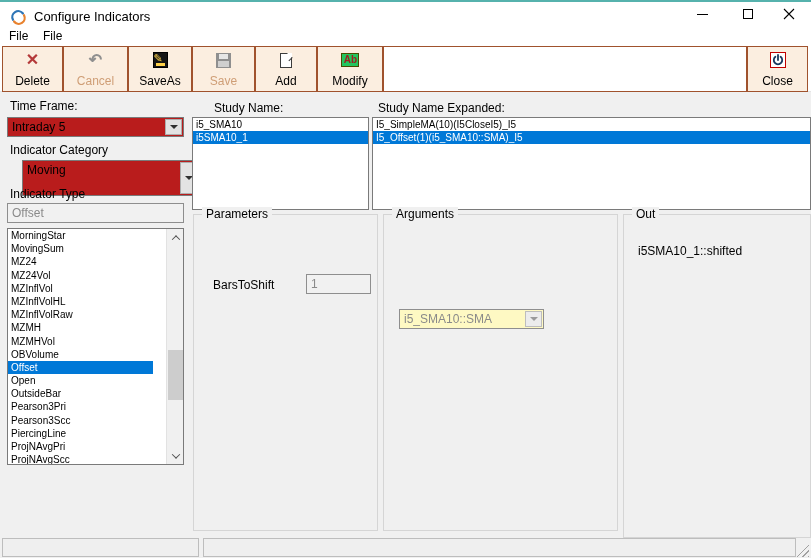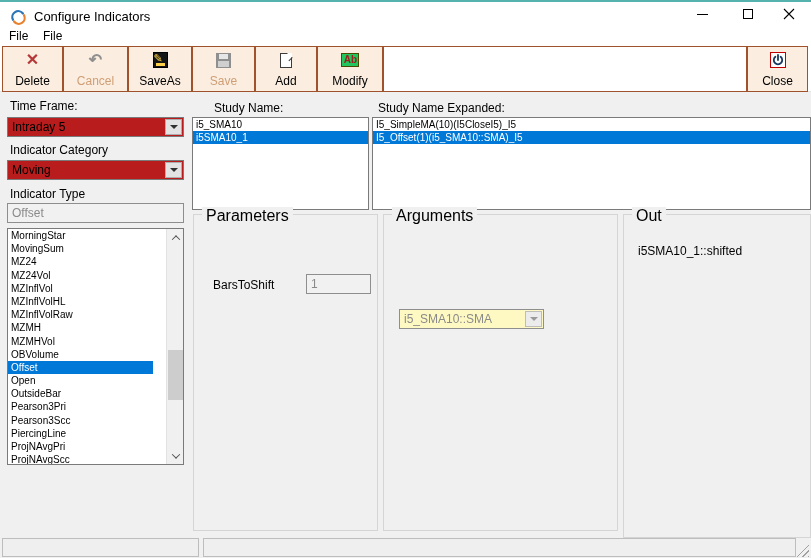--- a/index.html
+++ b/index.html
@@ -80,21 +80,21 @@
   .vscroll { position:absolute; right:0; top:0; bottom:0; width:17px; background:#f0f0f0; border-left:1px solid #e2e2e2; }
   .sb-arrow { position:absolute; left:0; width:17px; height:17px; display:flex; align-items:center; justify-content:center; }
   .sb-up { top:0; } .sb-down { bottom:0; }
   .chev { width:6px; height:6px; border-right:1.6px solid #505050; border-bottom:1.6px solid #505050; }
   .chev.up { transform:rotate(225deg) translate(-1px,-1px); }
   .chev.down { transform:rotate(45deg) translate(-1px,-1px); }
   .sb-thumb { position:absolute; left:1px; width:15px; background:#cdcdcd; }
 
   
   .groupbox { position:absolute; border:1px solid #d5d5d5; background:#f0f0f0; }
-  .gb-cap { position:absolute; top:-8px; left:8px; background:#f0f0f0; padding:0 4px; font-size:16px; color:#000; }
+  .gb-cap { position:absolute; top:-8px; left:8px; background:#f0f0f0; padding:0 4px; font-size:12px; color:#000; }
 
   
   .statuspanel { position:absolute; background:#efefef; border:1px solid #bdbdbd; }
   .grip { position:absolute; right:2px; bottom:1px; width:13px; height:13px;
     background:repeating-linear-gradient(-45deg, #a0a0a0 0 1px, transparent 1px 4px);
     clip-path:polygon(100% 0, 100% 100%, 0 100%); }
 </style>
 </head>
 <body>
 
@@ -182,21 +182,21 @@
 
   <span class="lbl" style="left:10px;top:99px">Time Frame:</span>
   <div class="combo" style="left:7px;top:117px;width:177px;height:20px">
     <span class="txt">Intraday 5</span>
     <span class="drop">
         <span class="tri-down"></span>
       </span>
   </div>
 
   <span class="lbl" style="left:10px;top:143px">Indicator Category</span>
-  <div class="combo" style="left:7px;top:160px;width:177px;height:20px">
+  <div class="combo" style="left:22px;top:160px;width:177px;height:36px">
     <span class="txt">Moving</span>
     <span class="drop">
         <span class="tri-down"></span>
       </span>
   </div>
 
   <span class="lbl" style="left:10px;top:187px">Indicator Type</span>
   <div class="textbox" style="left:7px;top:203px;width:177px;height:20px">
     <span class="txt">Offset</span>
   </div>

